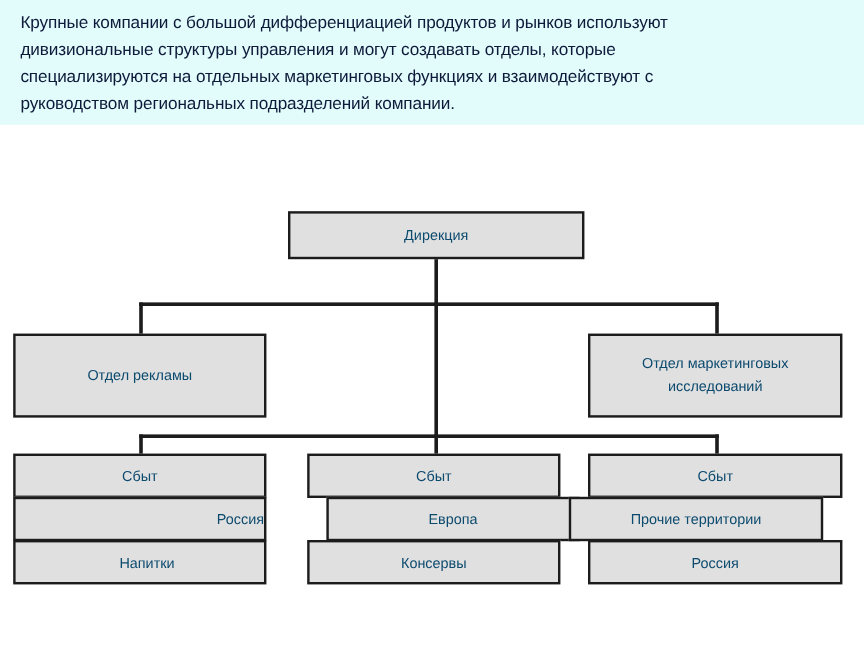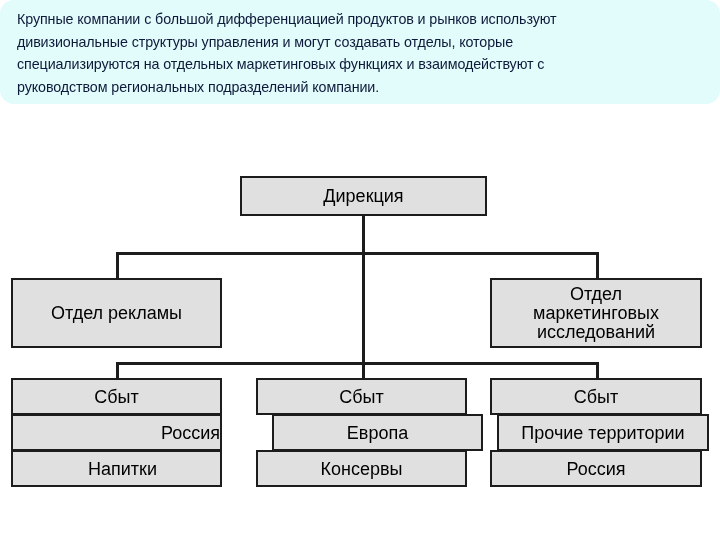--- a/index.html
+++ b/index.html
@@ -17,21 +17,20 @@
 
   
   #header-banner {
     position: absolute;
     left: 0;
     top: 0;
     width: 720px;
     height: 104px;
     background: #e2fbfb;
     box-sizing: border-box;
-    border-radius: 14px;
   }
   #header-text {
     position: absolute;
     left: 17px;
     top: 8px;
     width: 690px;
     color: #0d1a3a;
     font-size: 14.3px;
     line-height: 22.6px;
     letter-spacing: -0.1px;
@@ -50,22 +49,22 @@
   
   .node {
     position: absolute;
     box-sizing: border-box;
     background: #e0e0e0;
     border: 2.5px solid #1c1c1c;
     display: flex;
     align-items: center;
     justify-content: center;
     text-align: center;
-    color: #000000;
-    font-size: 18px;
+    color: #0c4a6e;
+    font-size: 12px;
     line-height: 18px;
     z-index: 2;
   }
   .node.two-line { line-height: 19px; }
 
   
   .conn-v, .conn-h {
     position: absolute;
     background: #1c1c1c;
     z-index: 1;
@@ -128,20 +127,20 @@
   <div class="node" style="left:256px; top:414px; width:211px; height:37px;margin-left:16px;">
     <span>Европа</span>
   </div>
   <div class="node" style="left:256px; top:450px; width:211px; height:37px;">
     <span>Консервы</span>
   </div>
 
   <div class="node" style="left:490px; top:378px; width:212px; height:37px;">
     <span>Сбыт</span>
   </div>
-  <div class="node" style="left:497px; top:414px; width:212px; height:37px;">
+  <div class="node" style="left:474px; top:414px; width:212px; height:37px;">
     <span>Прочие территории</span>
   </div>
   <div class="node" style="left:490px; top:450px; width:212px; height:37px;">
     <span>Россия</span>
   </div>
 
 </div>
 
 </body></html>

